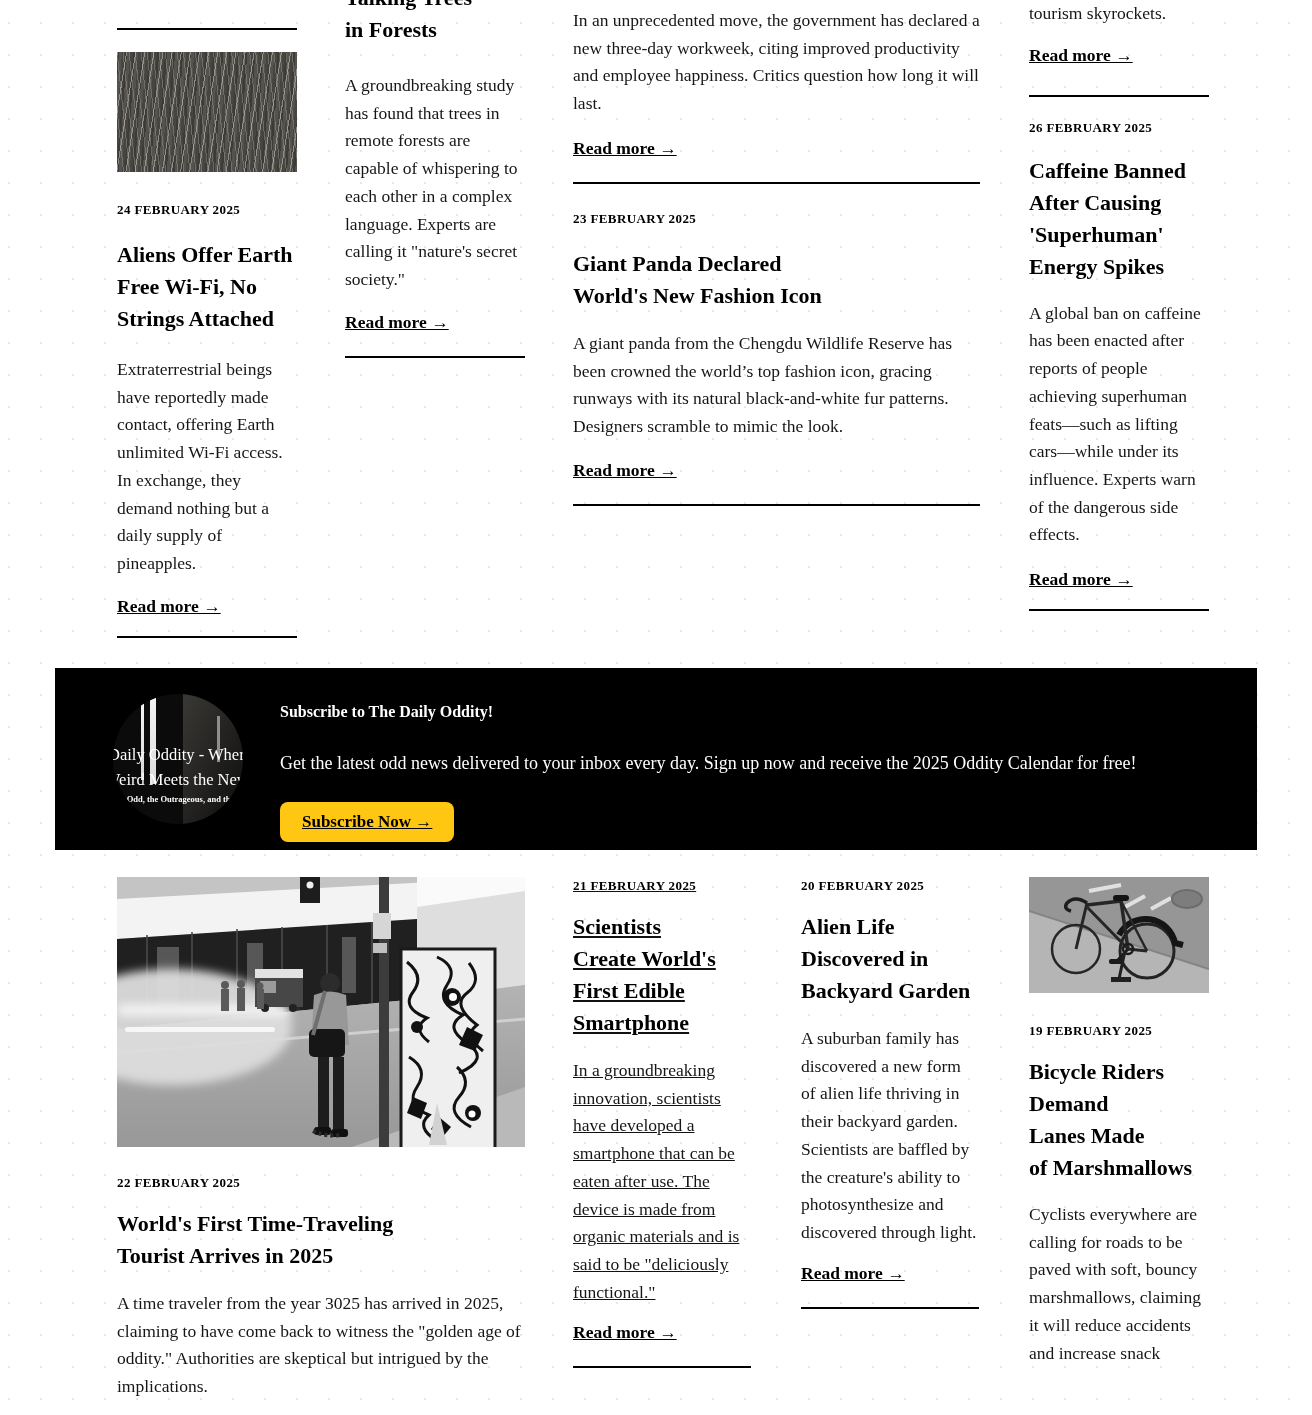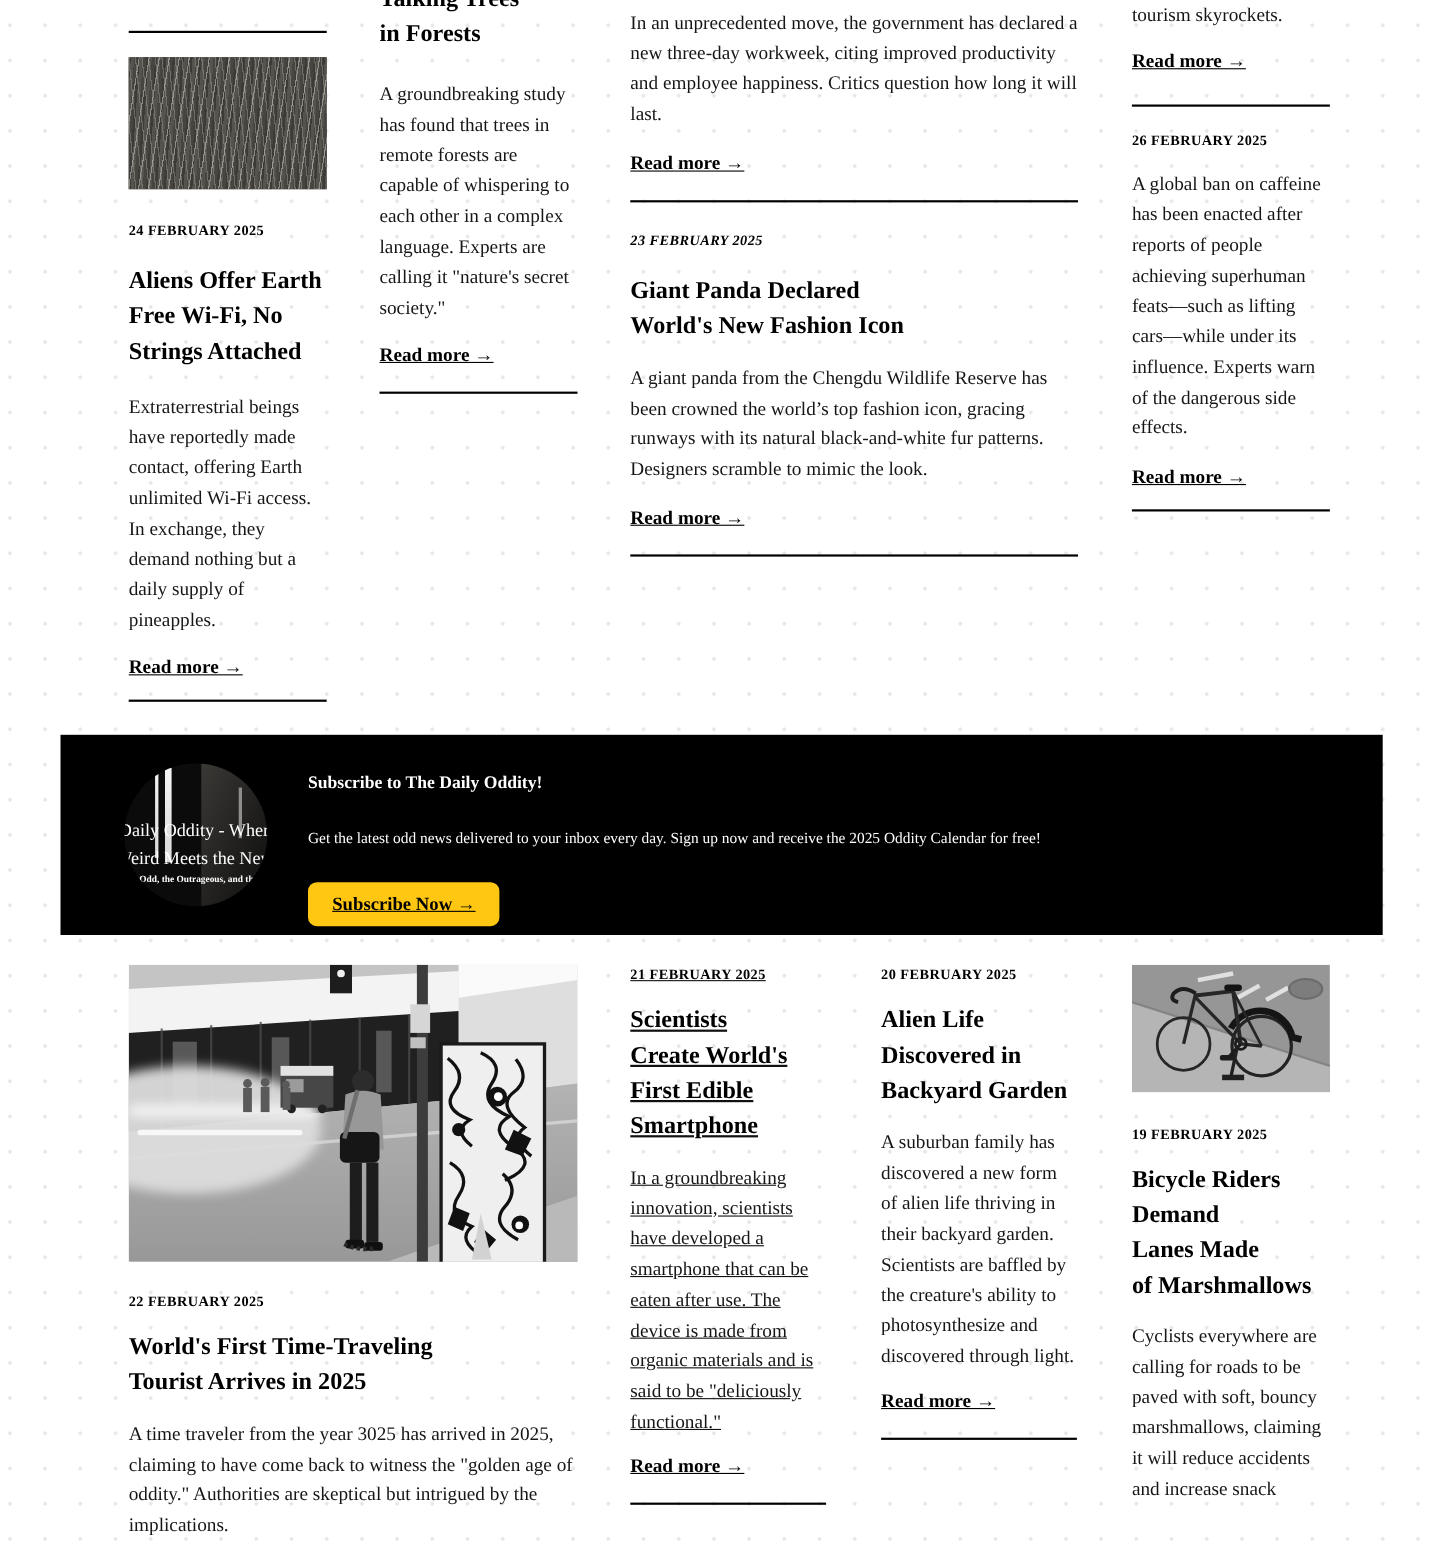--- a/index.html
+++ b/index.html
@@ -29,21 +29,21 @@
   .logo-circle{position:absolute;left:58px;top:26px;width:130px;height:130px;border-radius:50%;
                overflow:hidden;background:#0b0b0b;}
   .logo-streak{position:absolute;background:linear-gradient(#f5f5f5,#d9d9d9);filter:blur(.6px);}
   .logo-shade{position:absolute;right:0;top:0;width:60px;height:130px;
               background:linear-gradient(115deg,rgba(70,68,64,.8),rgba(20,20,20,.2));}
   .logo-text{position:absolute;left:-18px;top:48px;width:170px;text-align:center;color:#fff;}
   .logo-text .l1,.logo-text .l2{font-size:16.5px;line-height:25px;white-space:nowrap;}
   .logo-text .l3{font-size:8.5px;font-weight:bold;white-space:nowrap;line-height:14px;}
   .banner-content{position:absolute;left:225px;top:32px;color:#fff;}
   .banner-heading{font-size:16px;font-weight:bold;line-height:24px;}
-  .banner-body{font-size:14px;line-height:24px;margin-top:27px;text-align:right;}
+  .banner-body{font-size:18px;line-height:24px;margin-top:27px;text-align:right;}
   .subscribe-btn{display:inline-block;margin-top:27px;background:#FFC712;color:#000;
                  font-family:inherit;font-size:17px;font-weight:bold;text-decoration:underline;
                  border:none;border-radius:8px;padding:10px 22px;cursor:pointer;}
 </style>
 </head>
 <body>
 
 <div class="page">
 
   <div class="col" style="left:117px;top:0;width:180px;">
@@ -63,33 +63,37 @@
 in Forests</div>
     <div class="excerpt" style="margin-top:26px;">A groundbreaking study has found that trees in remote forests are capable of whispering to each other in a complex language. Experts are calling it "nature's secret society."</div>
     <a class="readmore" style="margin-top:16px;">Read more →</a>
     <div class="rule" style="margin-top:22px;"></div>
   </div>
 
   <div class="col" style="left:573px;top:0;width:407px;">
     <div class="excerpt" style="margin-top:7px;">In an unprecedented move, the government has declared a new three-day workweek, citing improved productivity and employee happiness. Critics question how long it will last.</div>
     <a class="readmore" style="margin-top:18px;">Read more →</a>
     <div class="rule" style="margin-top:22px;"></div>
-    <div class="date" style="margin-top:26px;font-style:italic;">23 FEBRUARY 2025</div>
+    <div class="date" style="margin-top:26px;">23 FEBRUARY 2025</div>
     <div class="title" style="margin-top:20px;">Giant Panda Declared
 World's New Fashion Icon</div>
     <div class="excerpt" style="margin-top:18px;">A giant panda from the Chengdu Wildlife Reserve has been crowned the world’s top fashion icon, gracing runways with its natural black-and-white fur patterns. Designers scramble to mimic the look.</div>
     <a class="readmore" style="margin-top:17px;">Read more →</a>
     <div class="rule" style="margin-top:22px;"></div>
   </div>
 
   <div class="col" style="left:1029px;top:0;width:180px;">
     <div class="excerpt">tourism skyrockets.</div>
     <a class="readmore" style="margin-top:15px;">Read more →</a>
     <div class="rule" style="margin-top:28px;"></div>
     <div class="date" style="margin-top:22px;">26 FEBRUARY 2025</div>
+    <div class="title" style="margin-top:18px;">Caffeine Banned
+After Causing
+'Superhuman'
+Energy Spikes</div>
     <div class="excerpt" style="margin-top:17px;">A global ban on caffeine has been enacted after reports of people achieving superhuman feats—such as lifting cars—while under its influence. Experts warn of the dangerous side effects.</div>
     <a class="readmore" style="margin-top:18px;">Read more →</a>
     <div class="rule" style="margin-top:18px;"></div>
   </div>
 
   <div class="banner">
     <div class="logo-circle">
       <div class="logo-streak" style="left:28px;top:8px;width:3px;height:78px;"></div>
       <div class="logo-streak" style="left:37px;top:4px;width:6px;height:86px;"></div>
       <div class="logo-streak" style="left:104px;top:22px;width:3px;height:46px;"></div>

